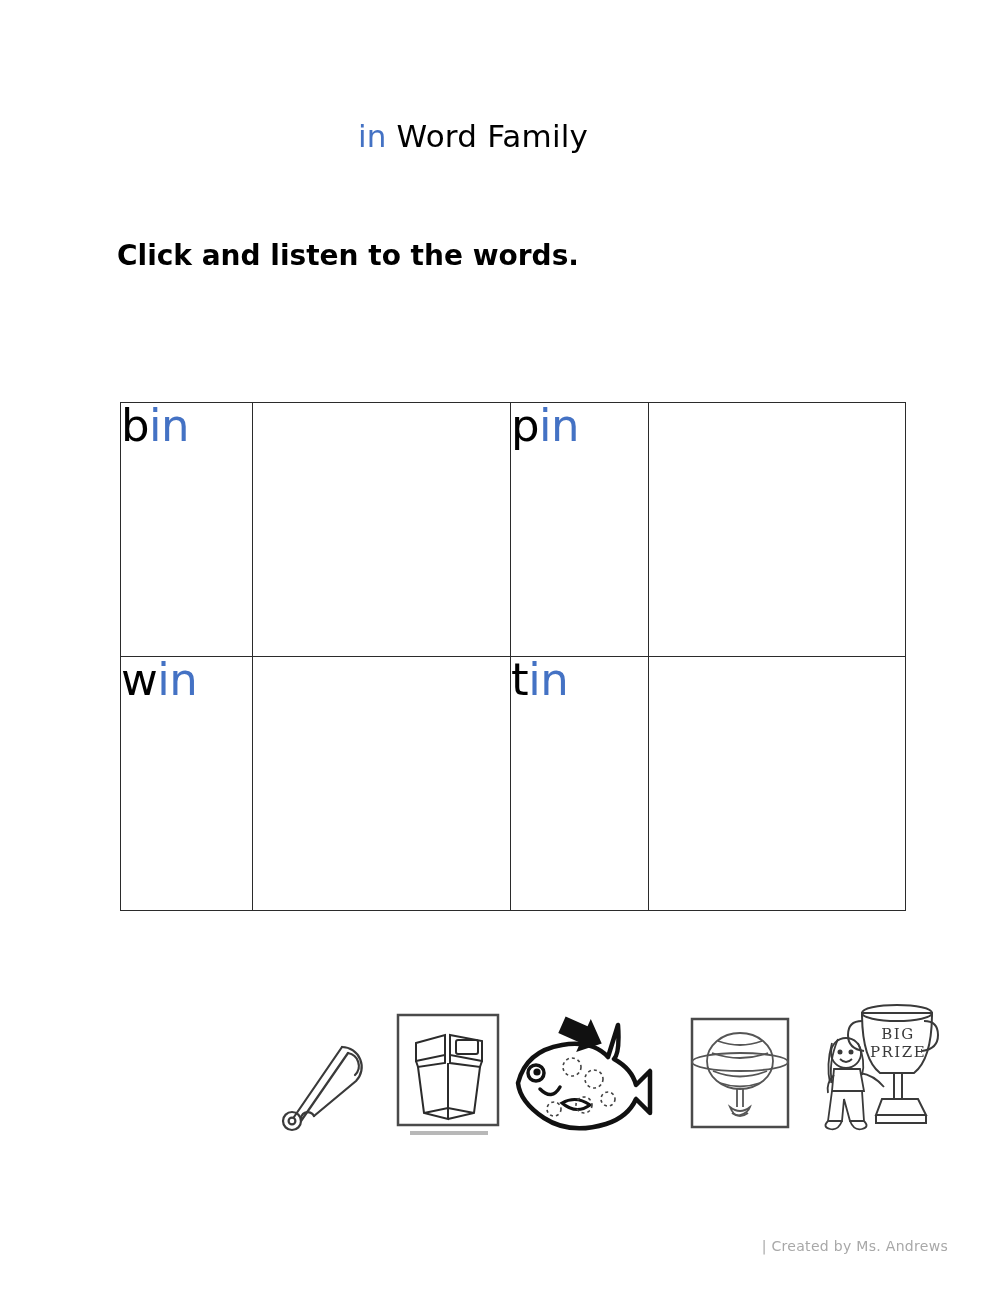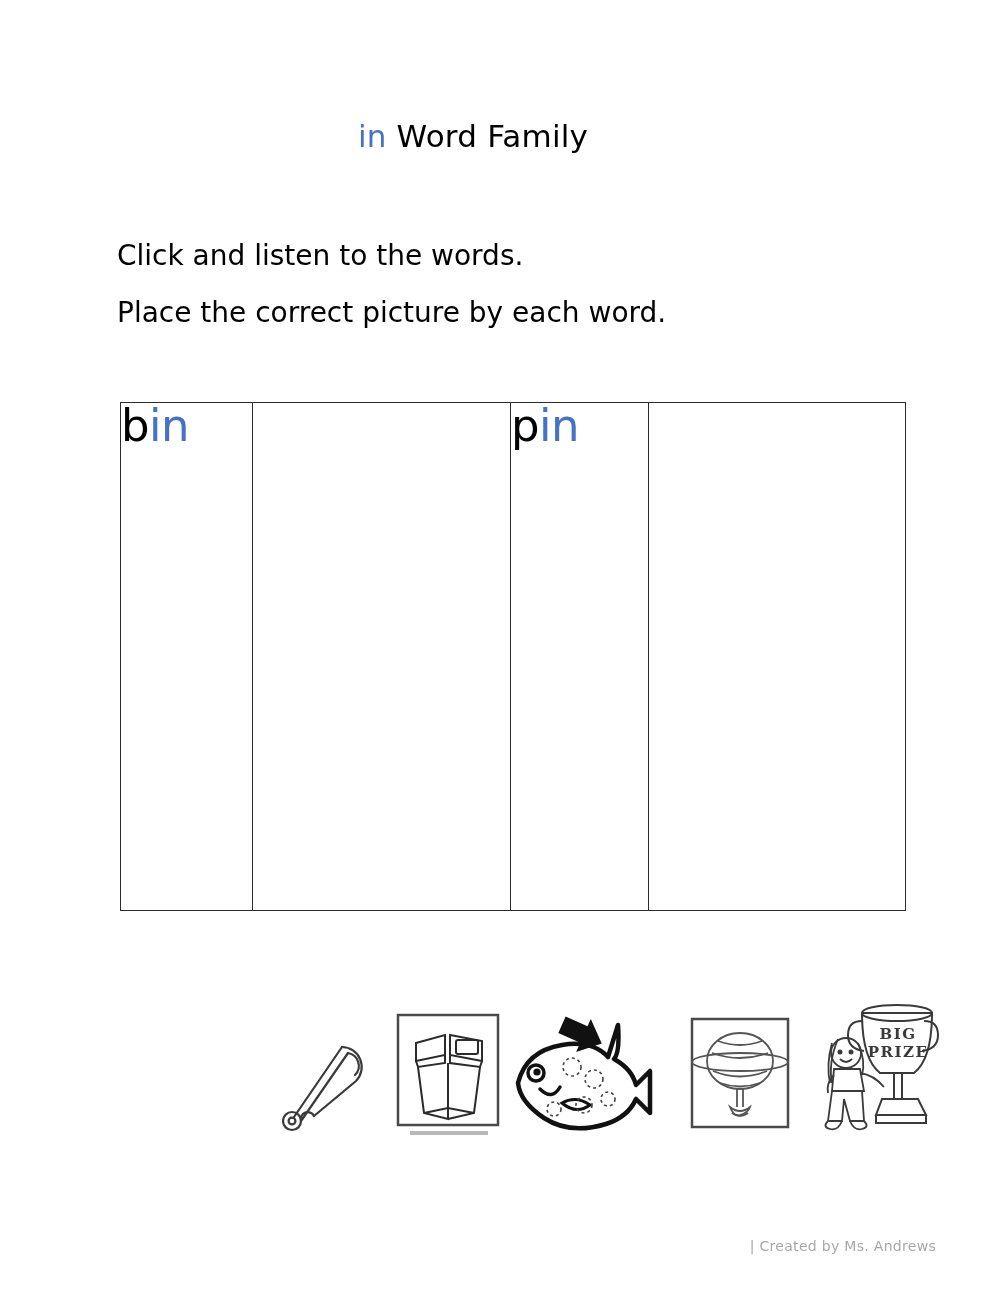--- a/index.html
+++ b/index.html
@@ -43,21 +43,21 @@
   
   .instructions {
     position: absolute;
     left: 117px;
     top: 242px;
     width: 760px;
   }
   .instr-line {
     font-family: "DejaVu Sans", sans-serif;
     font-size: 28px;
-    font-weight: 400;
+    font-weight: 700;
     color: #000000;
     line-height: 1.0;
     white-space: nowrap;
   }
   .instr-line.first { margin-bottom: 29px; }
 
   
   .word-table {
     position: absolute;
     left: 120px;
@@ -97,62 +97,66 @@
     position: absolute;
     left: 100px;
     top: 995px;
     width: 860px;
     height: 150px;
   }
   .pic {
     position: absolute;
     top: 0;
     cursor: move;
-    font-weight: bold;
   }
   .pic svg { display: block; }
 
   
   .footer {
     position: absolute;
-    right: 64px;
+    right: 52px;
     top: 1238px;
     font-family: "DejaVu Sans", sans-serif;
     font-size: 14px;
     color: #a8a8a8;
     letter-spacing: 0.3px;
     white-space: nowrap;
   }
 </style>
 </head>
 <body>
 
 <div class="page">
 
   <div class="title">
     <span class="rime">in</span><span> Word Family</span>
   </div>
 
   <div class="instructions">
     <div class="instr-line first">Click and listen to the words.</div>
-    <div class="instr-line">Place the correct picture by each word.</div>
   </div>
 
   <table class="word-table">
     <colgroup>
       <col class="col-word">
         <col class="col-drop1">
         <col class="col-word2">
         <col class="col-drop2">
     </colgroup>
     <tbody>
       <tr>
         <td class="word-cell"><span>b</span><span class="rime">in</span></td>
         <td class="drop-zone"></td>
         <td class="word-cell"><span>p</span><span class="rime">in</span></td>
+        <td class="drop-zone"></td>
+      </tr>
+      <tr>
+        <td class="word-cell"><span>w</span><span class="rime">in</span></td>
+        <td class="drop-zone"></td>
+        <td class="word-cell"><span>t</span><span class="rime">in</span></td>
         <td class="drop-zone"></td>
       </tr>
     </tbody>
   </table>
 
   <div class="picture-strip">
 
 
     <div class="pic" style="left:168px; top:22px;">
       <svg width="110" height="115" viewBox="0 0 110 115">

